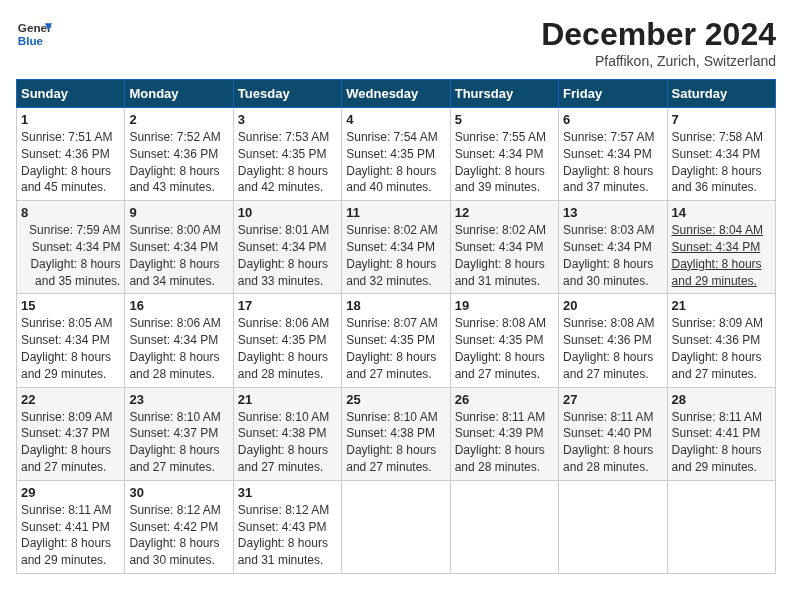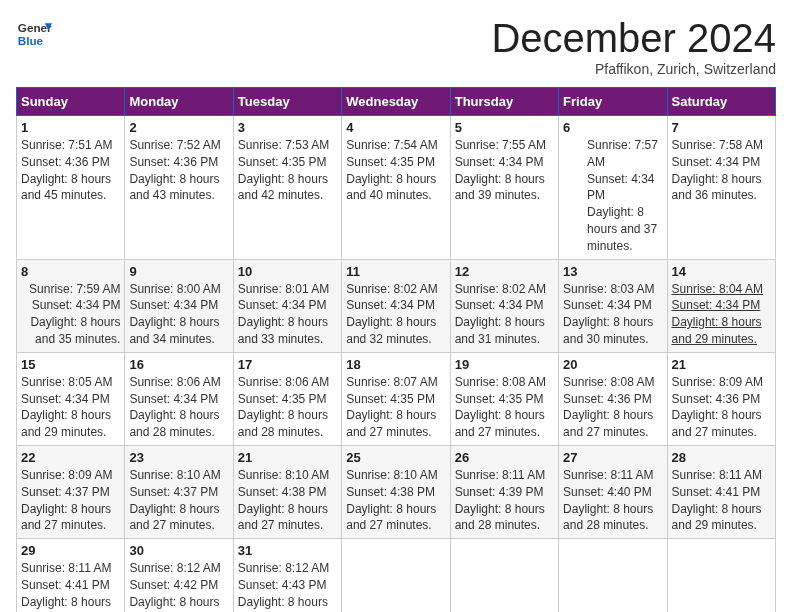--- a/index.html
+++ b/index.html
@@ -22,35 +22,35 @@
       gap: 4px;
     }
     .logo-icon {
       width: 36px;
       height: 36px;
     }
     .title-block {
       text-align: right;
     }
     .month-title {
-      font-size: 40px;
-      font-weight: normal;
+      font-size: 32px;
+      font-weight: bold;
       color: #222;
     }
     .location {
       font-size: 14px;
       color: #444;
     }
     .calendar {
       width: 100%;
       border-collapse: collapse;
       font-size: 11px;
     }
     .calendar thead th {
-      background: #701a75;
+      background: #0c4a6e;
       color: #fff;
       padding: 6px 4px;
       text-align: left;
       font-size: 13px;
       font-weight: bold;
       border: 1px solid #1565c0;
     }
     .calendar tbody td {
       vertical-align: top;
       border: 1px solid #ccc;
@@ -134,21 +134,21 @@
 Daylight: 8 hours and 40 minutes.</div>
         </td>
         <td>
           <span class="day-num">5</span>
           <div class="day-info" style="white-space: pre-line;">Sunrise: 7:55 AM
 Sunset: 4:34 PM
 Daylight: 8 hours and 39 minutes.</div>
         </td>
         <td>
           <span class="day-num">6</span>
-          <div class="day-info" style="white-space: pre-line; margin-left: 24px;">Sunrise: 7:57 AM
+          <div class="day-info" style="white-space: pre-line;">Sunrise: 7:57 AM
 Sunset: 4:34 PM
 Daylight: 8 hours and 37 minutes.</div>
         </td>
         <td>
           <span class="day-num">7</span>
           <div class="day-info" style="white-space: pre-line;">Sunrise: 7:58 AM
 Sunset: 4:34 PM
 Daylight: 8 hours and 36 minutes.</div>
         </td>
       </tr>

